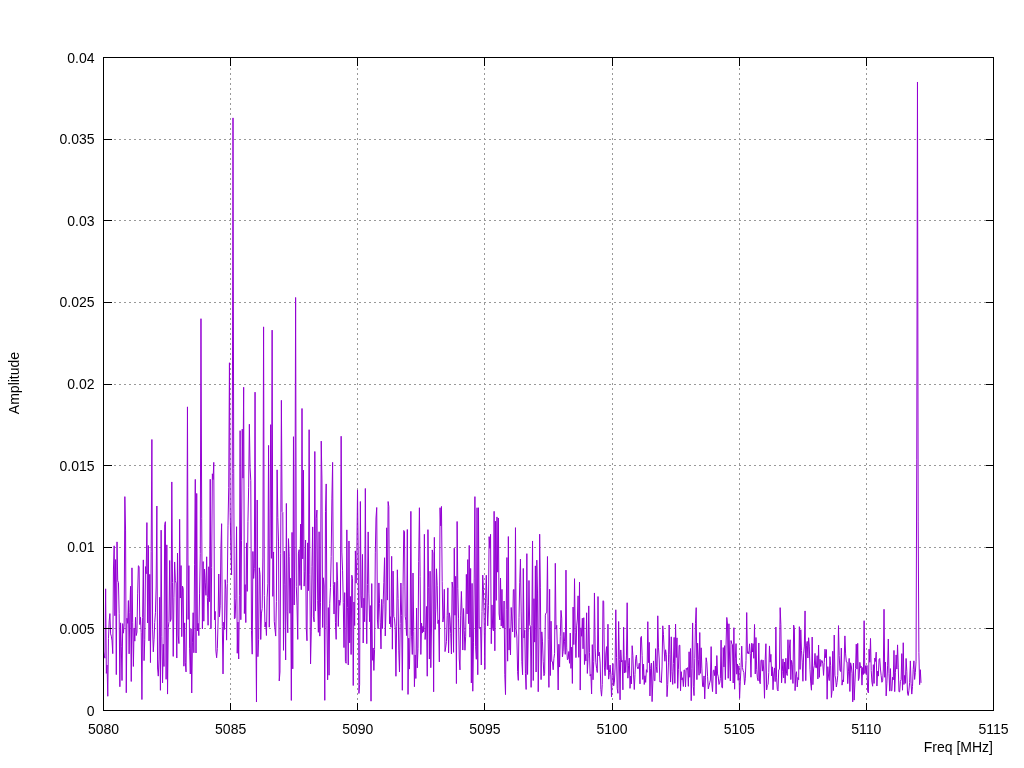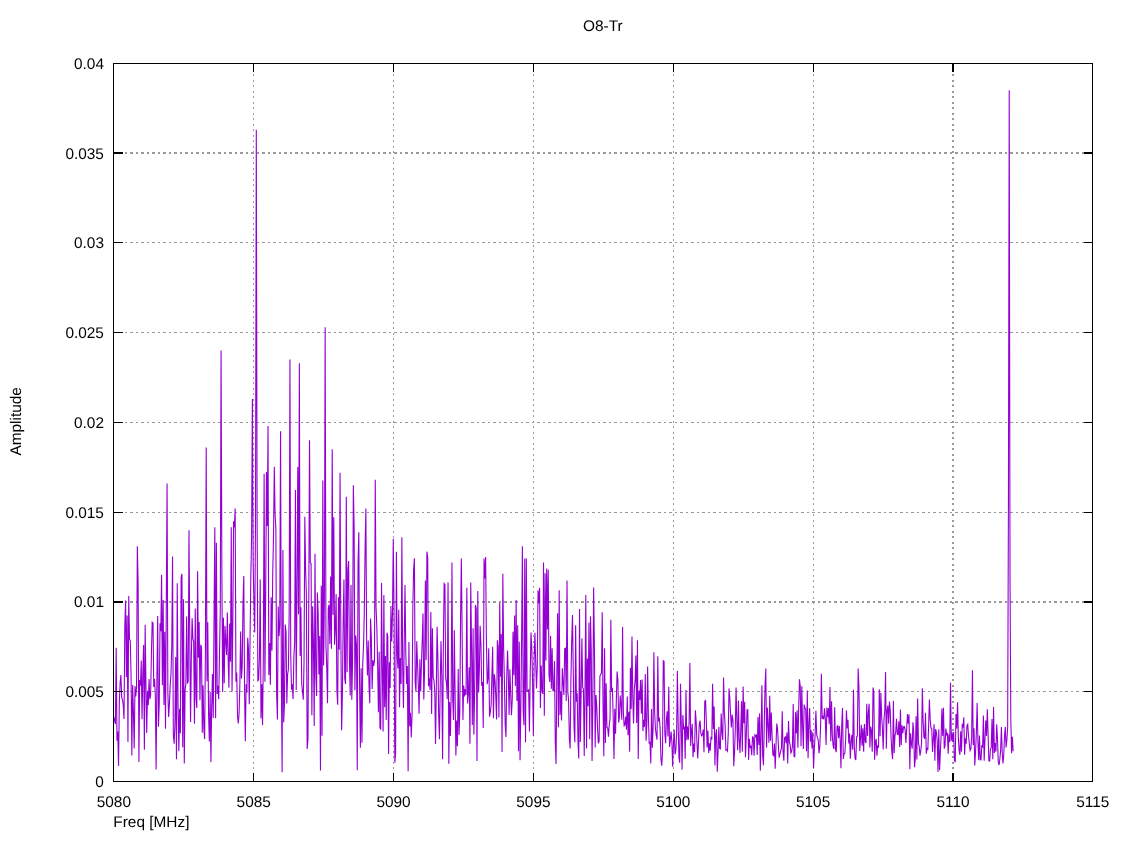--- a/index.html
+++ b/index.html
@@ -6,21 +6,21 @@
   .stage{
     position:relative;width:1024px;height:768px;background:#ffffff;
     font-family:"Liberation Sans",sans-serif;color:#000;overflow:hidden;
   }
   .chart-title{
     position:absolute;left:103px;width:890px;top:15px;
     text-align:center;font-size:14px;
   }
   .xlabel{
     position:absolute;left:103px;width:890px;top:739px;
-    text-align:left;font-size:14px;
+    text-align:right;font-size:14px;
   }
   .ylabel{
     position:absolute;left:14px;top:383px;
     transform:translate(-50%,-50%) rotate(-90deg);
     font-size:14px;white-space:nowrap;
   }
   svg{position:absolute;left:0;top:0;}
   svg text{font-family:"Liberation Sans",sans-serif;font-size:14px;fill:#000;}
 </style>
 </head>
@@ -98,16 +98,15 @@
         <text x="94.5" y="633.875" text-anchor="end">0.005</text>
         <text x="94.5" y="552.25" text-anchor="end">0.01</text>
         <text x="94.5" y="470.625" text-anchor="end">0.015</text>
         <text x="94.5" y="389" text-anchor="end">0.02</text>
         <text x="94.5" y="307.375" text-anchor="end">0.025</text>
         <text x="94.5" y="225.75" text-anchor="end">0.03</text>
         <text x="94.5" y="144.1249999999999" text-anchor="end">0.035</text>
         <text x="94.5" y="62.5" text-anchor="end">0.04</text>
       </g>
     </svg>
-  <div class="chart-title">O8-Tr</div>
   <div class="ylabel">Amplitude</div>
   <div class="xlabel">Freq [MHz]</div>
 </div>
 
 </body></html>

